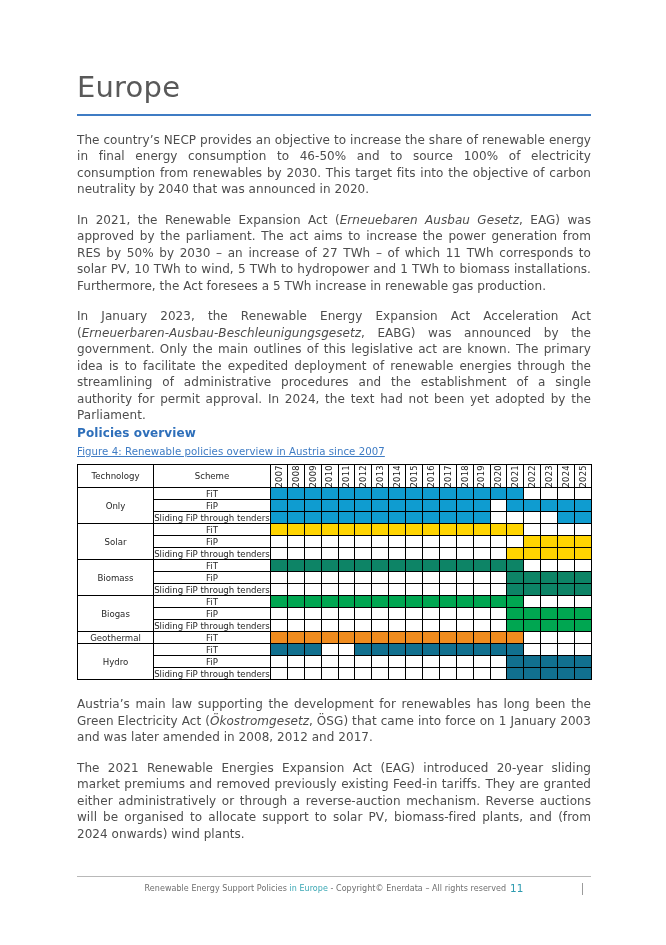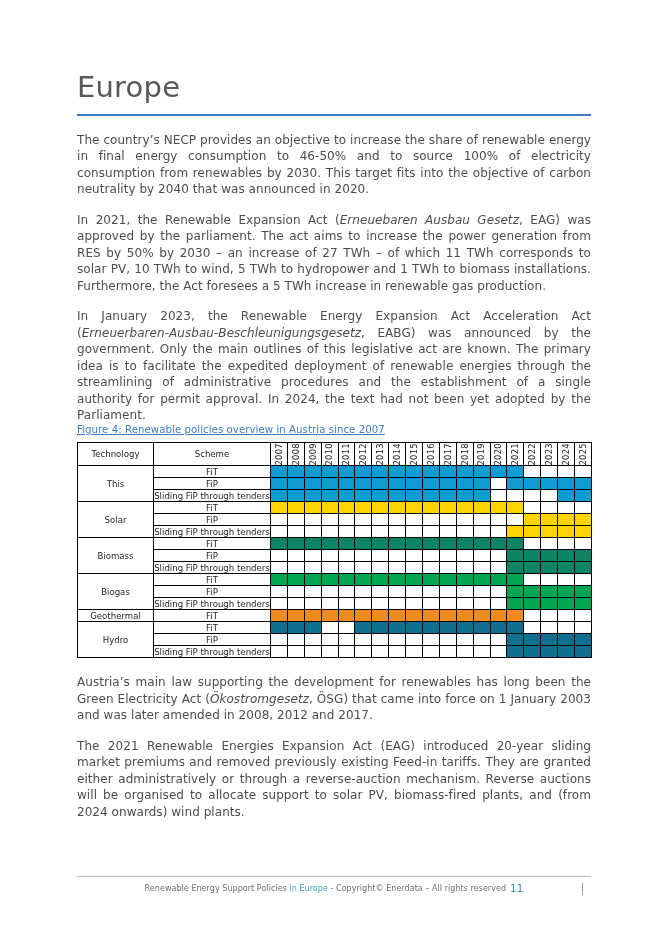--- a/index.html
+++ b/index.html
@@ -179,20 +179,21 @@
 
     <h1 class="doc-title">Europe</h1>
     <div class="title-rule"></div>
 
     <div id="intro-paragraphs">
         <p class="body"><span>The country’s NECP provides an objective to increase the share of renewable energy in final energy consumption to 46-50% and to source 100% of electricity consumption from renewables by 2030. This target fits into the objective of carbon neutrality by 2040 that was announced in 2020.</span></p>
         <p class="body"><span>In 2021, the Renewable Expansion Act (</span><span class="it">Erneuebaren Ausbau Gesetz</span><span>, EAG) was approved by the parliament. The act aims to increase the power generation from RES by 50% by 2030 – an increase of 27 TWh – of which 11 TWh corresponds to solar PV, 10 TWh to wind, 5 TWh to hydropower and 1 TWh to biomass installations. Furthermore, the Act foresees a 5 TWh increase in renewable gas production.</span></p>
         <p class="body"><span>In January 2023, the Renewable Energy Expansion Act Acceleration Act (</span><span class="it">Erneuerbaren-Ausbau-Beschleunigungsgesetz</span><span>, EABG) was announced by the government. Only the main outlines of this legislative act are known. The primary idea is to facilitate the expedited deployment of renewable energies through the streamlining of administrative procedures and the establishment of a single authority for permit approval. In 2024, the text had not been yet adopted by the Parliament.</span></p>
       </div>
 
+    <h2 class="section">Policies overview</h2>
     <div class="fig-caption">Figure 4: Renewable policies overview in Austria since 2007</div>
 
     <table class="policy-table">
       <thead>
         <tr>
           <th class="th-tech">Technology</th>
           <th class="th-scheme">Scheme</th>
         <th class="th-year">
               <span>2007</span>
             </th>
@@ -247,21 +248,21 @@
             <th class="th-year">
               <span>2024</span>
             </th>
             <th class="th-year">
               <span>2025</span>
             </th>
           </tr>
       </thead>
       <tbody id="table-body">
           <tr>
-            <td class="td-tech" rowspan="3">This</td>
+            <td class="td-tech" rowspan="3">Only</td>
             <td class="td-scheme">FiT</td>
             <td class="cell on" style="--c: #0f9cd0;"></td>
             <td class="cell on" style="--c: #0f9cd0;"></td>
             <td class="cell on" style="--c: #0f9cd0;"></td>
             <td class="cell on" style="--c: #0f9cd0;"></td>
             <td class="cell on" style="--c: #0f9cd0;"></td>
             <td class="cell on" style="--c: #0f9cd0;"></td>
             <td class="cell on" style="--c: #0f9cd0;"></td>
             <td class="cell on" style="--c: #0f9cd0;"></td>
             <td class="cell on" style="--c: #0f9cd0;"></td>

